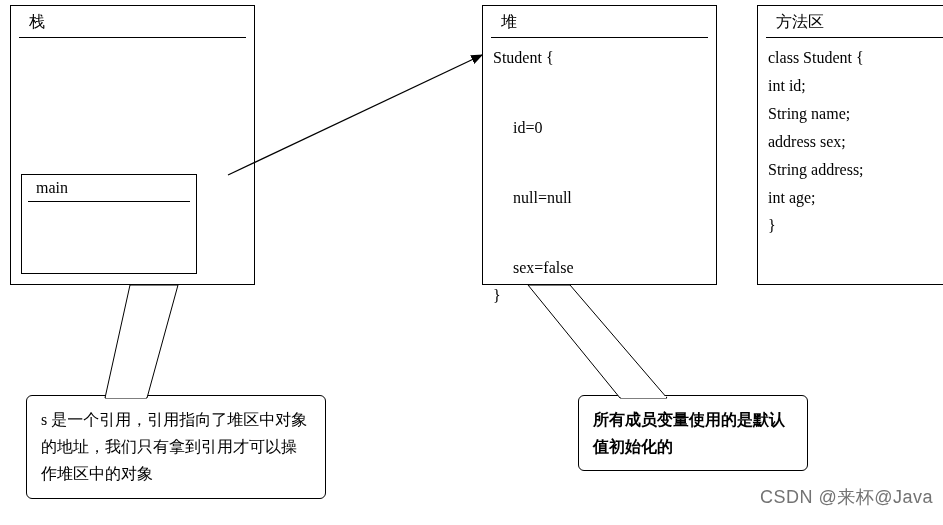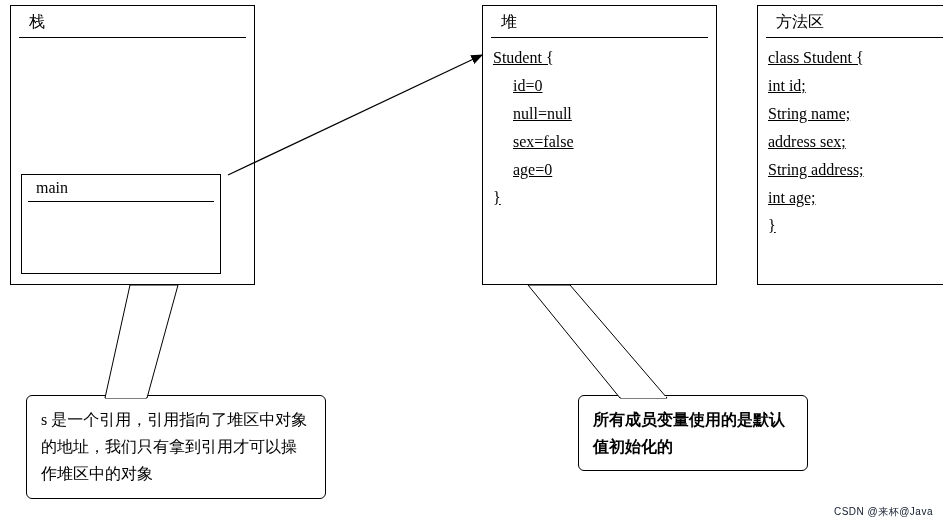--- a/index.html
+++ b/index.html
@@ -32,65 +32,63 @@
       border-bottom: 1px solid #000;
       margin: 0 6px;
     }
     .inner-body {
       padding: 4px 12px 8px;
       line-height: 1.7;
     }
     .body-lines {
       padding: 6px 10px;
       line-height: 1.75;
-      text-decoration: underline;
     }
     .callout {
       position: absolute;
       border: 1px solid #000;
       border-radius: 6px;
       background: #fff;
       padding: 10px 14px;
       line-height: 1.7;
     }
     svg.overlay {
       position: absolute;
       left: 0; top: 0;
       width: 943px; height: 525px;
       pointer-events: none;
     }
     .watermark {
       position: absolute;
       right: 10px;
-      bottom: 6px;
-      color: #0f172a;
-      font-size: 10px;
+      bottom: 16px;
+      color: #737373;
+      font-size: 18px;
       font-family: Arial, sans-serif;
       letter-spacing: 0.5px;
     }
-    .indent { padding-left: 20px; display: block; }
+    .indent { padding-left: 20px; display: block; margin-top: 42px; }
   </style>
 </head>
 <body>
 
 <div class="box" style="left:10px; top:5px; width:245px; height:280px;">
   <div class="box-title">栈</div>
-  <div class="inner-box" style="left:10px; top:168px; width:200px; height:100px;">
+  <div class="inner-box" style="left:10px; top:168px; width:176px; height:100px;">
     <div class="inner-title">main</div>
   </div>
 </div>
 
 <div class="box" style="left:482px; top:5px; width:235px; height:280px;">
   <div class="box-title">堆</div>
   <div class="body-lines">
     <span>Student {</span><br>
     <span class="indent">id=0</span>
     <span class="indent">null=null</span>
     <span class="indent">sex=false</span>
-    <span class="indent">age=0</span>
     <span>}</span>
   </div>
 </div>
 
 <div class="box" style="left:757px; top:5px; width:205px; height:280px;">
   <div class="box-title">方法区</div>
   <div class="body-lines">
     <span>class Student {</span><br>
     <span>int id;</span><br>
     <span>String name;</span><br>

